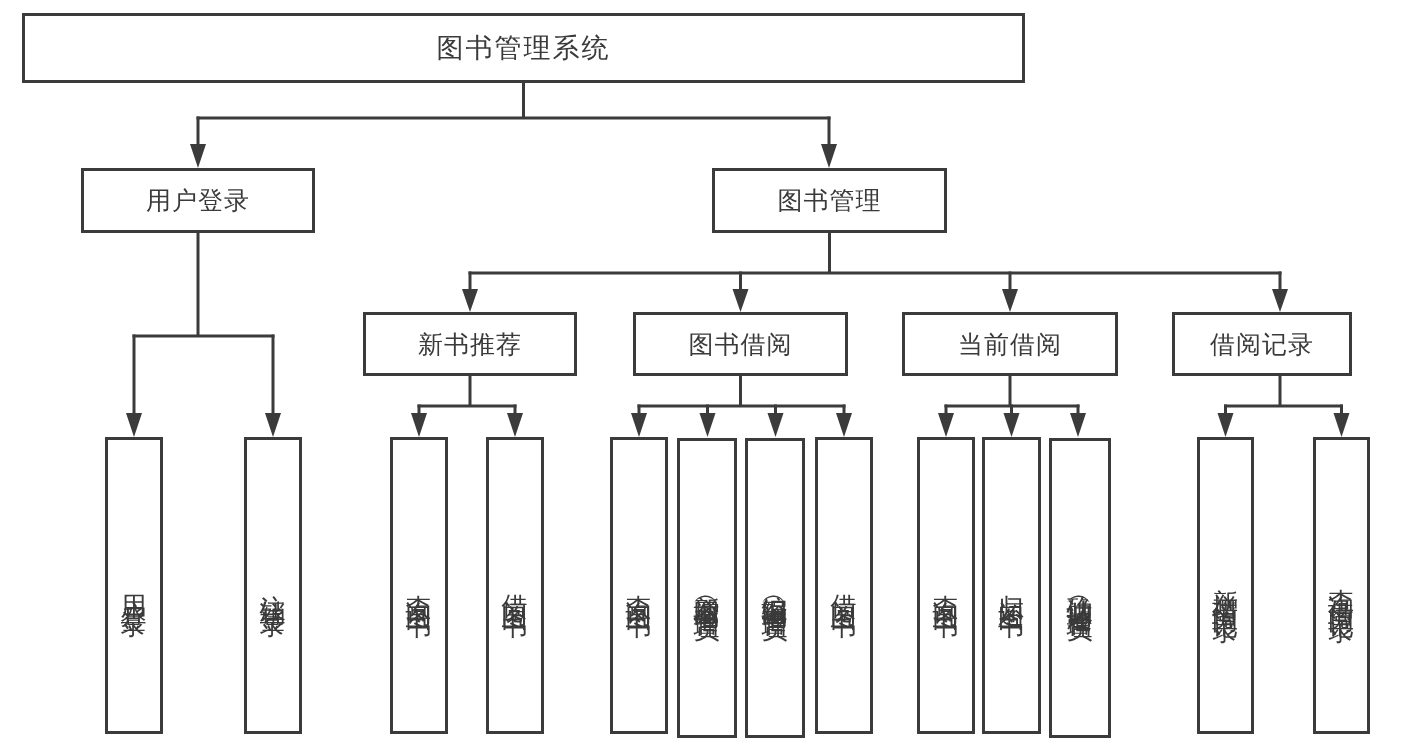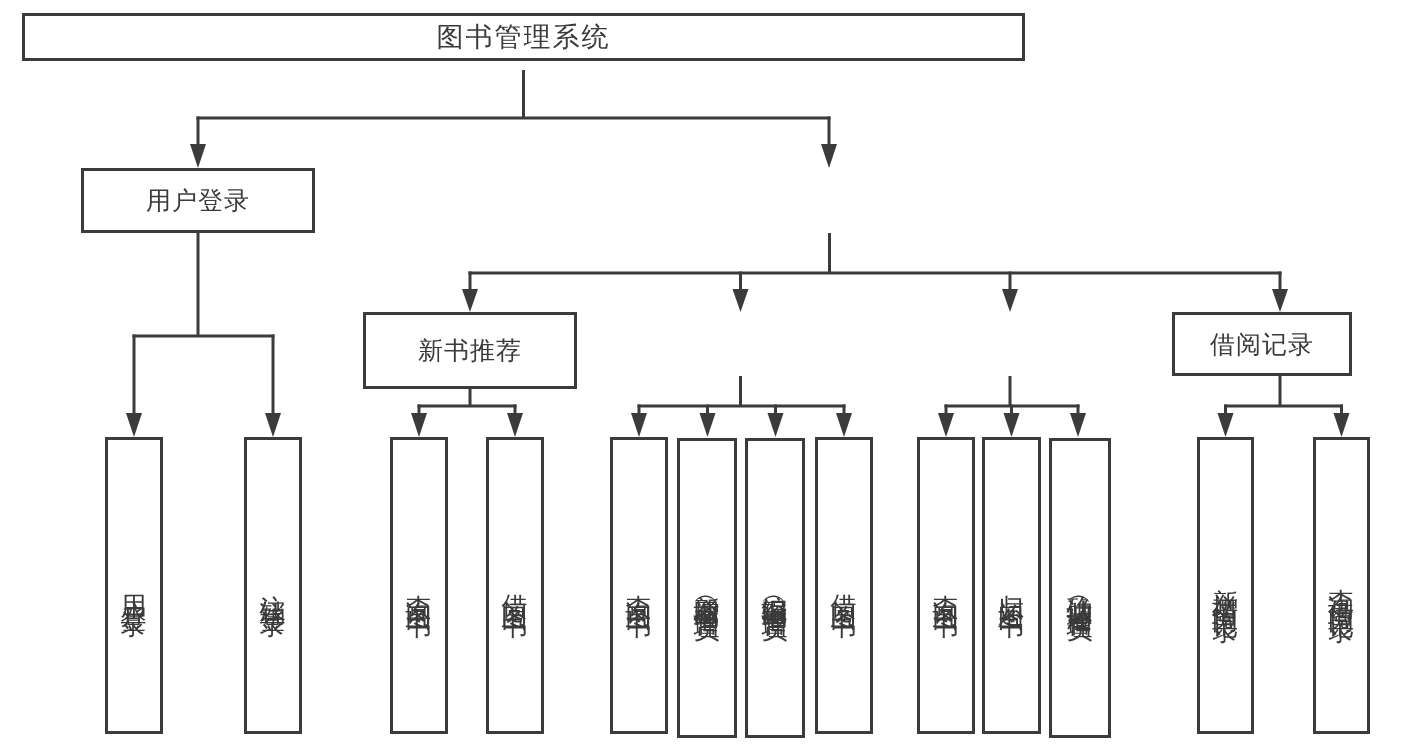--- a/index.html
+++ b/index.html
@@ -129,25 +129,28 @@
 
       <path d="M938 413 L954 413 L946 437 Z"></path>
       <path d="M1003.5 413 L1019.5 413 L1011.5 437 Z"></path>
       <path d="M1070 413 L1086 413 L1078 437 Z"></path>
 
       <path d="M1217.5 413 L1233.5 413 L1225.5 437 Z"></path>
       <path d="M1333.5 413 L1349.5 413 L1341.5 437 Z"></path>
     </g>
   </svg>
 
-  <div class="node hnode root" style="left:22px; top:13px; width:1003px; height:48px;">图书管理系统</div>
+  <div class="node hnode root" style="left:22px; top:13px; width:1003px; height:70px;">图书管理系统</div>
 
   <div class="node hnode" style="left:81px; top:168px; width:234px; height:65px;">用户登录</div>
+  <div class="node hnode" style="left:712px; top:168px; width:235px; height:65px;">图书管理</div>
 
-  <div class="node hnode" style="left:363px; top:312px; width:214px; height:77px;">新书推荐</div>
+  <div class="node hnode" style="left:363px; top:312px; width:214px; height:64px;">新书推荐</div>
+  <div class="node hnode" style="left:633px; top:312px; width:215px; height:64px;">图书借阅</div>
+  <div class="node hnode" style="left:902px; top:312px; width:216px; height:64px;">当前借阅</div>
   <div class="node hnode" style="left:1172px; top:312px; width:180px; height:64px;">借阅记录</div>
 
   <div class="node vnode" style="left:105px; top:437px; width:58px; height:297px;">
     <span class="vlabel">用户登录</span>
   </div>
   <div class="node vnode" style="left:244px; top:437px; width:58px; height:297px;">
     <span class="vlabel">注销登录</span>
   </div>
 
   <div class="node vnode" style="left:390px; top:437px; width:58px; height:297px;">

